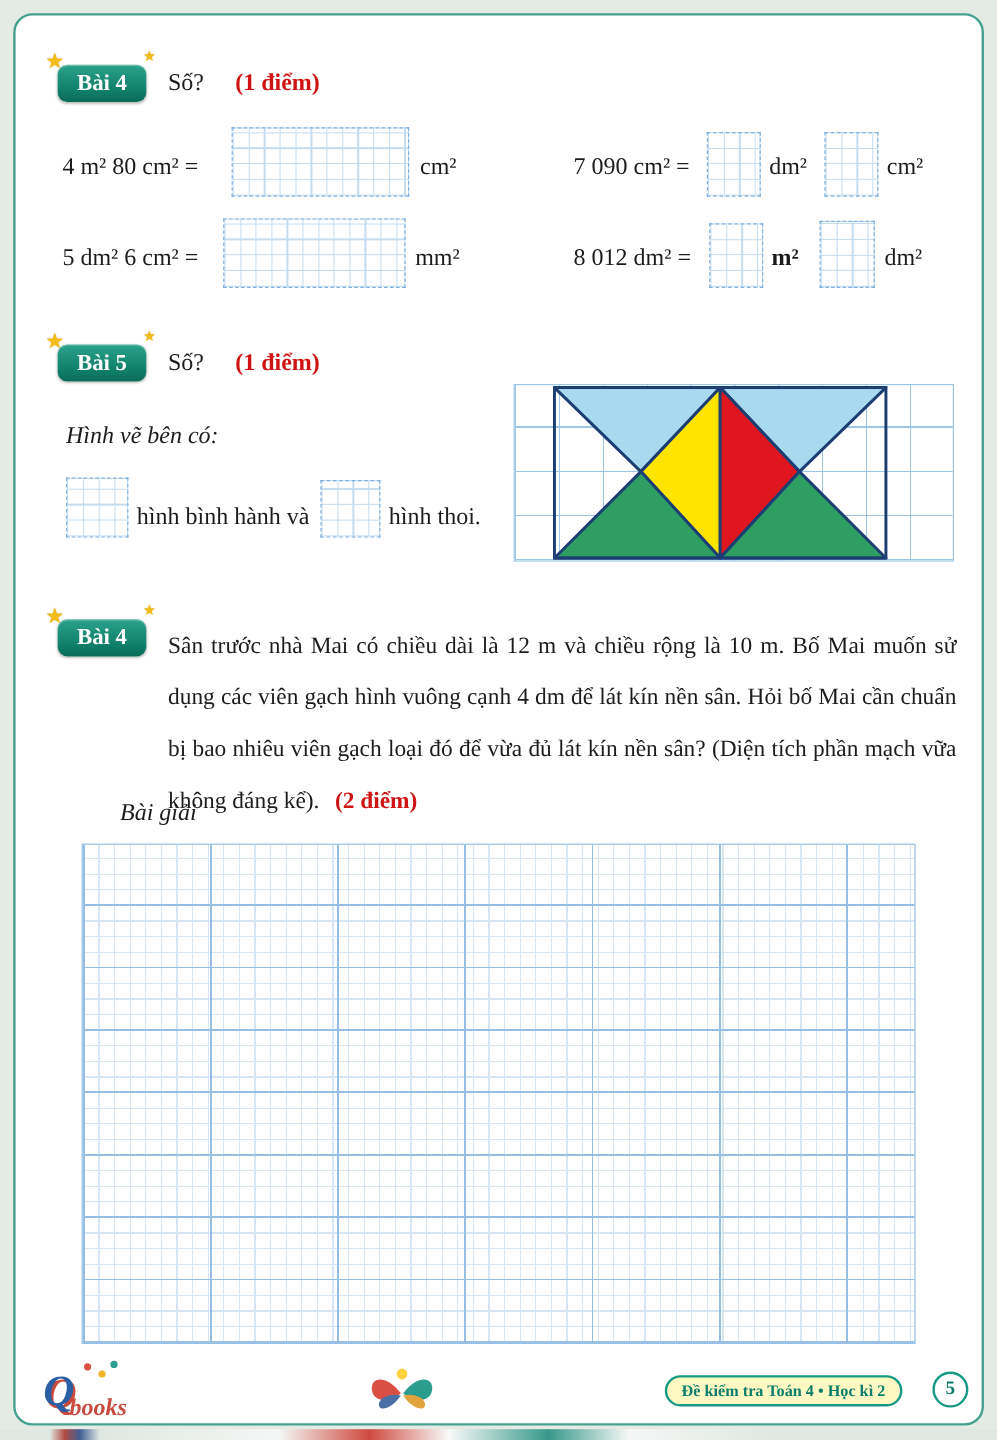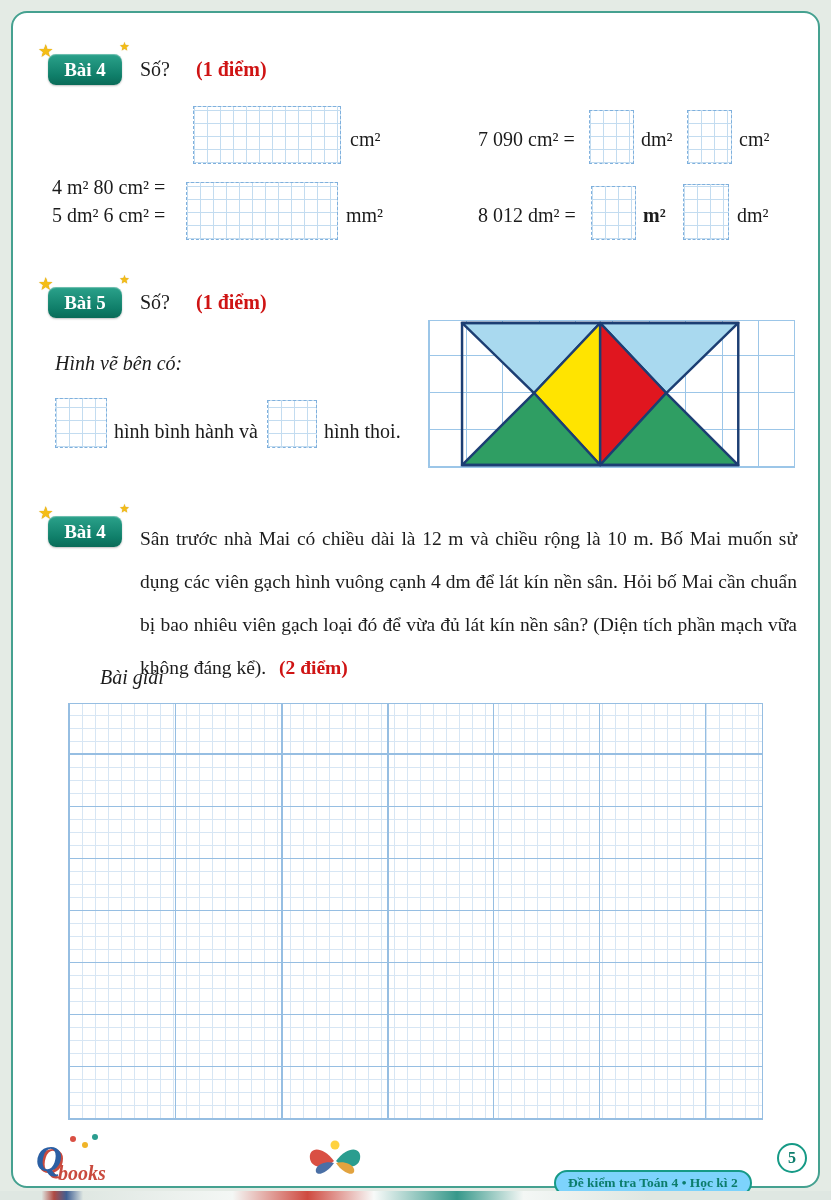--- a/index.html
+++ b/index.html
@@ -67,23 +67,23 @@
       repeating-linear-gradient(90deg, #96bee2 0 1.5px, transparent 1.5px 106px),
       repeating-linear-gradient(0deg, #96bee2 0 1.5px, transparent 1.5px 52px),
       repeating-linear-gradient(90deg, #d7e6f4 0 1px, transparent 1px 13px),
       repeating-linear-gradient(0deg, #d7e6f4 0 1px, transparent 1px 13px);
     border: 1.5px solid #96bee2;
   }
 
   
   .footer-pill {
     position: absolute; left: 554px; top: 1146px; height: 26px;
-    border: 2px solid #169a86; border-radius: 14px; background: #7dd3fc;
+    border: 2px solid #169a86; border-radius: 14px; background: #fef9c3;
     display: flex; align-items: center; padding: 0 12px;
-    font-size: 13.5px; font-weight: bold; color: #0c7d6c; white-space: nowrap; margin-top: 24px;
+    font-size: 13.5px; font-weight: bold; color: #0c7d6c; white-space: nowrap;
   }
   .page-circle {
     position: absolute; left: 777px; top: 1143px; width: 30px; height: 30px;
     border: 2px solid #169a86; border-radius: 50%; background: #fff;
     display: flex; align-items: center; justify-content: center;
     font-size: 16px; font-weight: bold; color: #0c7d6c;
   }
   .qbooks { position: absolute; left: 32px; top: 1132px; width: 95px; height: 62px; }
   .qbooks .q {
     position: absolute; left: 4px; top: 6px; font-size: 36px; font-weight: bold; font-style: italic;
@@ -114,21 +114,21 @@
   <div class="card"></div>
 
   <div class="badge" style="left:48px; top:54px;">
     <span class="star1">★</span>
     <span class="star2">★</span>
     <span>Bài 4</span>
   </div>
   <div class="txt" style="left:140px; top:58px;">Số?</div>
   <div class="txt score" style="left:196px; top:58px;">(1 điểm)</div>
 
-  <div class="txt" style="left:52px; top:128px;margin-top:48px;">4 m² 80 cm² =</div>
+  <div class="txt" style="left:52px; top:128px;">4 m² 80 cm² =</div>
   <div class="gbox" style="left:193px; top:106px; width:148px; height:58px;"></div>
   <div class="txt" style="left:350px; top:128px;">cm²</div>
   <div class="txt" style="left:478px; top:128px;">7 090 cm² =</div>
   <div class="gbox" style="left:589px; top:110px; width:45px; height:54px;"></div>
   <div class="txt" style="left:641px; top:128px;">dm²</div>
   <div class="gbox" style="left:687px; top:110px; width:45px; height:54px;"></div>
   <div class="txt" style="left:739px; top:128px;">cm²</div>
 
   <div class="txt" style="left:52px; top:204px;">5 dm² 6 cm² =</div>
   <div class="gbox" style="left:186px; top:182px; width:152px; height:58px;"></div>

